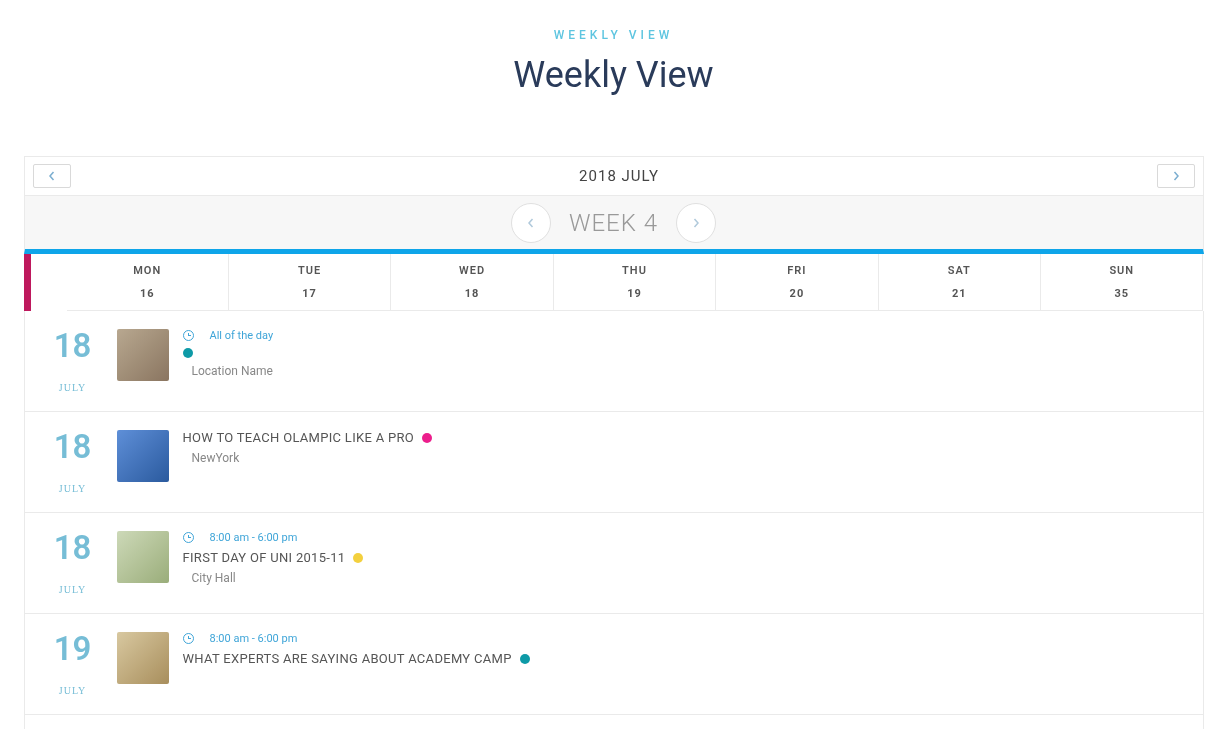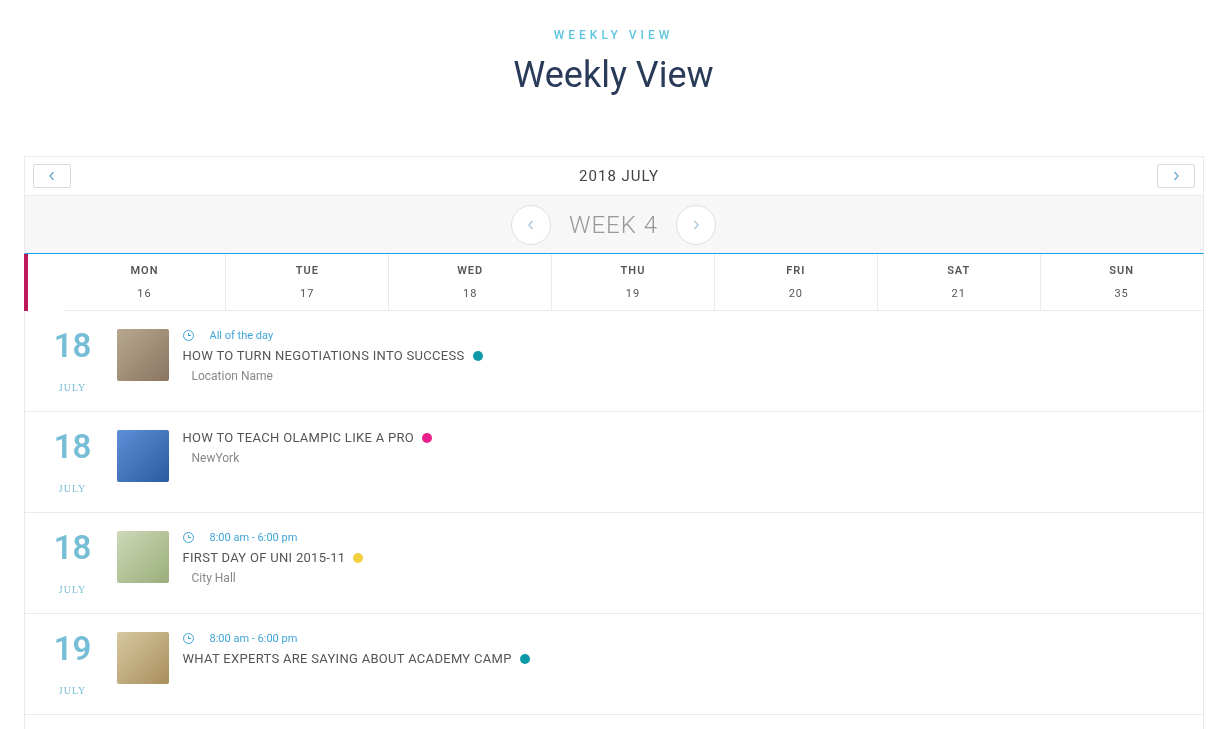--- a/index.html
+++ b/index.html
@@ -8,28 +8,28 @@
 
 .subtitle { text-align: center; font-size: 12px; letter-spacing: 4px; color: #5ec5e0; font-weight: 500; margin-bottom: 12px; }
 .title { text-align: center; font-size: 36px; color: #2a3b5a; font-weight: 400; margin-bottom: 60px; }
 
 .month-bar { border: 1px solid #eaeaea; height: 40px; display: flex; align-items: center; position: relative; padding-left: 11px; }
 .month-label { flex: 1; text-align: center; font-size: 15px; color: #444; letter-spacing: 1px; }
 .nav-btn { width: 38px; height: 24px; border: 1px solid #d9d9d9; background: #fff; display: flex; align-items: center; justify-content: center; cursor: pointer; border-radius: 2px; }
 .nav-btn.left { position: absolute; left: 8px; }
 .nav-btn.right { position: absolute; right: 8px; }
 
-.week-bar { background: #f7f7f7; height: 58px; display: flex; align-items: center; justify-content: center; gap: 18px; border-left: 1px solid #eaeaea; border-right: 1px solid #eaeaea; border-bottom: 1px solid #0ea5e9; }
+.week-bar { background: #f7f7f7; height: 58px; display: flex; align-items: center; justify-content: center; gap: 18px; border-left: 1px solid #eaeaea; border-right: 1px solid #eaeaea; border-bottom: 5px solid #0ea5e9; }
 .week-label { font-size: 24px; color: #999; letter-spacing: 1px; font-weight: 300; }
 .week-nav { width: 40px; height: 40px; border: 1px solid #e0e0e0; border-radius: 50%; background: #fff; display: flex; align-items: center; justify-content: center; cursor: pointer; }
 
-.days-row { display: flex; border-left: 4px solid #be185d; padding-left: 36px; }
+.days-row { display: flex; border-left: 7px solid #be185d; padding-left: 36px; }
 .day-cell { flex: 1; border-right: 1px solid #eaeaea; border-bottom: 1px solid #eaeaea; text-align: center; padding: 10px 0; font-size: 11px; color: #555; letter-spacing: 1px; cursor: pointer; }
 .day-cell .dname { display: block; font-weight: 600; }
-.day-cell .dnum { display: block; margin-top: 10px; font-weight: 400; }
+.day-cell .dnum { display: block; margin-top: 10px; font-weight: 700; }
 
 .events { border: 1px solid #eaeaea; border-top: none; }
 .event-row { display: flex; padding: 18px 18px; border-bottom: 1px solid #eaeaea; align-items: flex-start; gap: 14px; cursor: pointer; }
 .event-row:last-child { border-bottom: none; }
 .date-col { width: 60px; text-align: center; }
 .date-big { font-size: 33px; color: #76bdd6; font-weight: 600; line-height: 1; }
 .date-month { font-size: 10px; color: #76bdd6; letter-spacing: 1px; margin-top: 20px; font-family: Liberation Serif, serif; }
 .thumb { width: 52px; height: 52px; background: linear-gradient(135deg,#b8a890,#8a7560); border-radius: 2px; flex-shrink: 0; }
 .thumb.t2 { background: linear-gradient(135deg,#5e8fd8,#2a5a9e); }
 .thumb.t3 { background: linear-gradient(135deg,#cdd9b8,#9aad7a); }
@@ -119,21 +119,20 @@
           <div class="date-big">18</div>
           <div class="date-month">JULY</div>
         </div>
         <div class="thumb t1"></div>
         <div class="event-body">
           <div class="time-row">
             <span class="clock-icon"></span>
             <span>All of the day</span>
           </div>
           <div class="event-title">
-            <span>HOW TO TURN NEGOTIATIONS INTO SUCCESS</span>
             <span class="dot" style="background: rgb(14, 154, 167);"></span>
           </div>
           <div class="event-loc">Location Name</div>
         </div>
       </div>
       <div class="event-row">
         <div class="date-col">
           <div class="date-big">18</div>
           <div class="date-month">JULY</div>
         </div>

